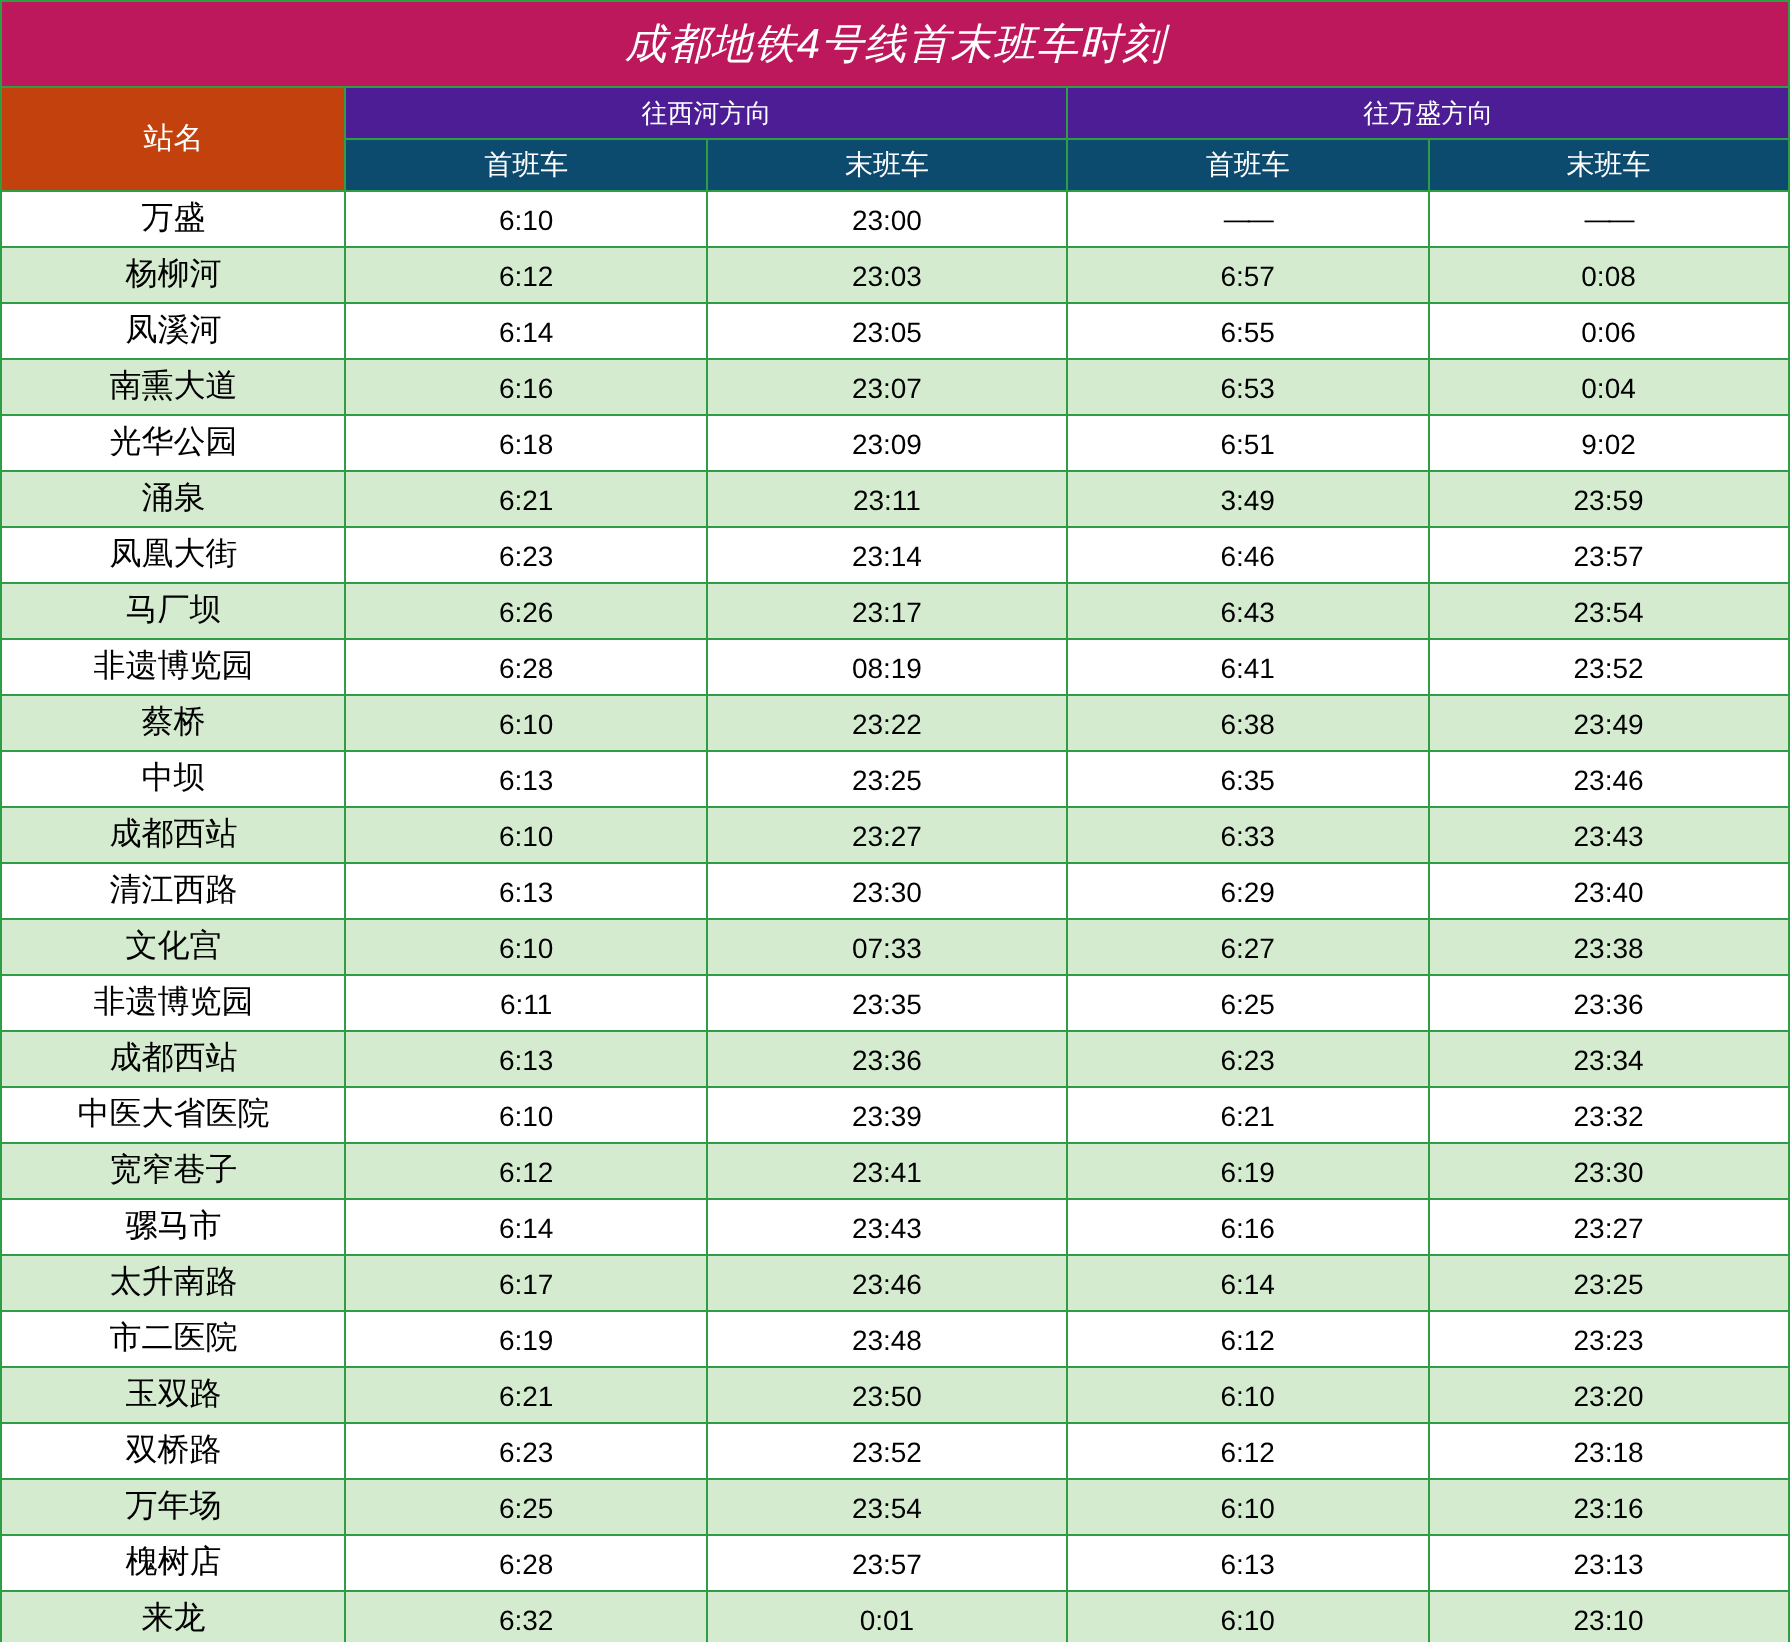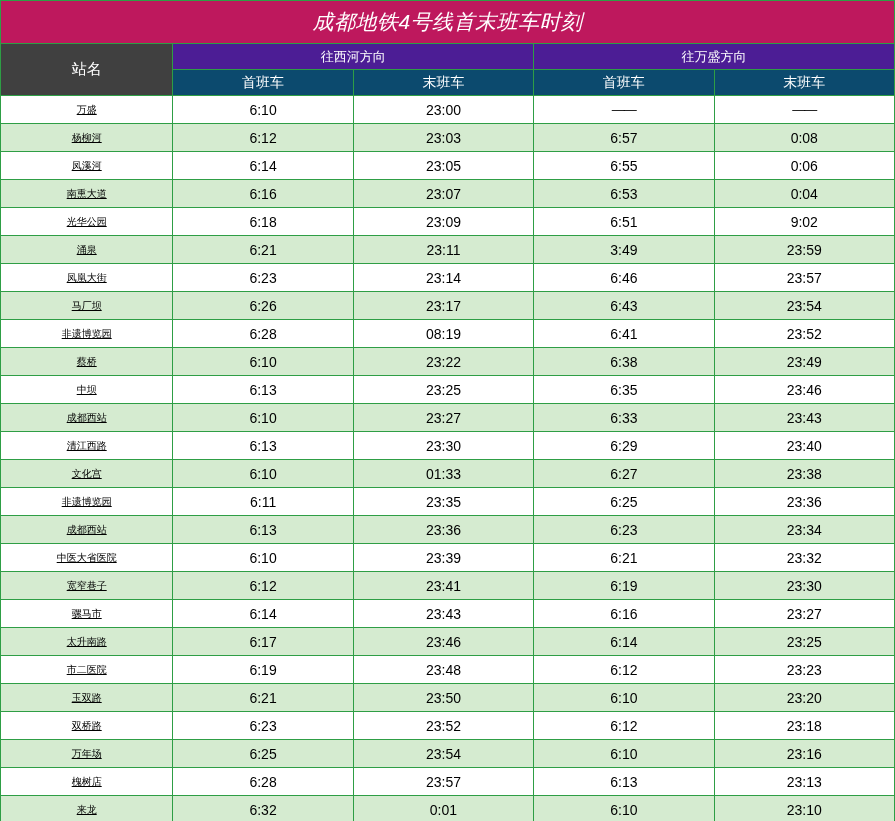--- a/index.html
+++ b/index.html
@@ -41,21 +41,21 @@
     font-style: italic;
   }
   .hdr-dir {
     background: #4c1d95;
     color: #ffffff;
     font-size: 13px;
     font-weight: bold;
     height: 25px;
   }
   .hdr-station {
-    background: #404040;
+    background: #c2410c;
     color: #ffffff;
     font-size: 15px;
     font-weight: bold;
   }
   .hdr-sub {
     background: #0c4a6e;
     color: #ffffff;
     font-size: 14px;
     font-weight: bold;
     height: 25px;
@@ -66,22 +66,21 @@
   }
   tbody tr.row-even td {
     background: #d5ebd0;
     color: #000000;
   }
   tbody td {
     height: 27px;
     font-size: 14px;
   }
   tbody td.station {
-    font-size: 10px;
-    text-decoration: underline;
+    font-size: 16px;
   }
   .col-station { width: 172px; }
   .col-time { width: 180px; }
   .dash {
     letter-spacing: -1px;
     font-size: 13px;
   }
 </style>
 </head>
 <body>
@@ -199,21 +198,21 @@
         <tr class="row-odd">
           <td class="station">清江西路</td>
           <td>6:13</td>
           <td>23:30</td>
           <td>6:29</td>
           <td>23:40</td>
         </tr>
         <tr class="row-even">
           <td class="station">文化宫</td>
           <td>6:10</td>
-          <td>01:33</td>
+          <td>07:33</td>
           <td>6:27</td>
           <td>23:38</td>
         </tr>
         <tr class="row-odd">
           <td class="station">非遗博览园</td>
           <td>6:11</td>
           <td>23:35</td>
           <td>6:25</td>
           <td>23:36</td>
         </tr>

